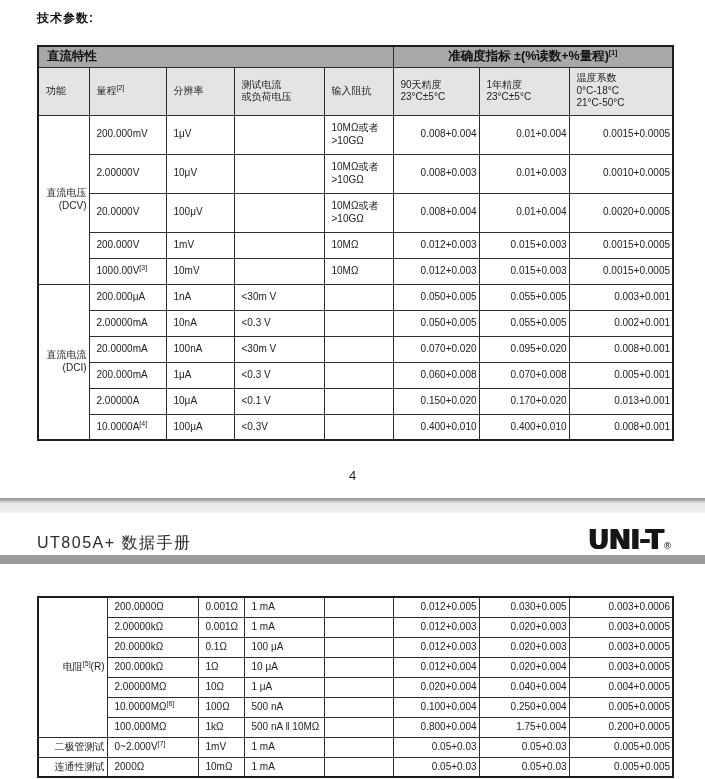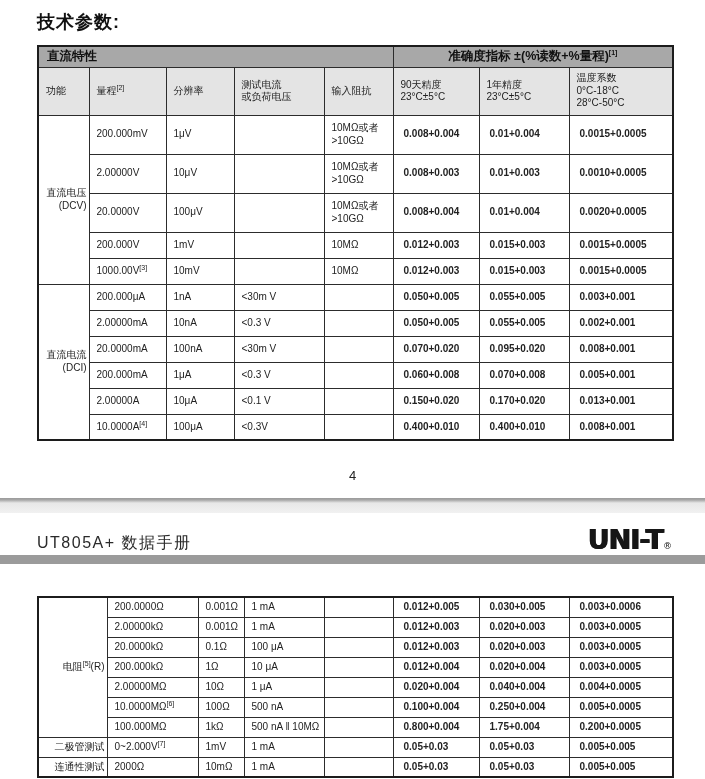--- a/index.html
+++ b/index.html
@@ -3,41 +3,41 @@
 <meta charset="utf-8">
 <style>
   html,body{margin:0;padding:0;}
   body{
     width:705px;height:779px;position:relative;background:#ffffff;
     font-family:"Liberation Sans","DejaVu Sans",sans-serif;color:#1a1a1a;
     overflow:hidden;
   }
   .page-title{
     position:absolute;left:37px;top:10px;
-    font-size:18px;font-weight:bold;letter-spacing:1px;color:#111;
+    font-size:12px;font-weight:bold;letter-spacing:1px;color:#111;
   }
   table{border-collapse:collapse;table-layout:fixed;position:absolute;background:#fff;}
   #table1{left:37px;top:45px;width:635px;border:2px solid #1c1c1c;}
   #table2{left:37px;top:596px;width:635px;border:2px solid #1c1c1c;}
   th,td{
     border:1px solid #2c2c2c;font-size:10px;font-weight:normal;
     vertical-align:middle;text-align:left;padding:2px 3px 2px 7px;
     white-space:pre-line;line-height:1.25;overflow:hidden;color:#222;
   }
   tr.band-row{height:16px;}
   tr.band-row th{background:#a8a8a8;font-weight:bold;font-size:12.5px;color:#111;}
   th.band-left{padding-left:8px;}
   th.band-right{text-align:center;padding-left:3px;}
   tr.head-row{height:48px;}
   tr.head-row th{background:#e4e4e4;font-size:10px;color:#222;}
   #table1 tbody tr{height:26px;}
   #table1 tbody tr.tall{height:39px;}
   #table2 tbody tr{height:20px;}
   td.cell-function{text-align:right;padding:2px 2px;}
-  td.cell-acc{text-align:left;padding:2px 10px;font-weight:bold;}
+  td.cell-acc{text-align:right;padding:2px 2px;}
   sup{font-size:7px;line-height:0;}
   .page-num{
     position:absolute;left:0;top:468px;width:705px;text-align:center;
     font-size:13px;color:#222;
   }
   .scan-band{
     position:absolute;left:0;top:498px;width:705px;height:15px;
     background:linear-gradient(180deg,#9a9a9a 0px,#a8a8a8 2px,#e7e7e7 5px,#f1f1f1 100%);
   }
   .doc-header{
@@ -83,21 +83,21 @@
         <th class="colhead">分辨率</th>
         <th class="colhead">测试电流
 或负荷电压</th>
         <th class="colhead">输入阻抗</th>
         <th class="colhead">90天精度
 23°C±5°C</th>
         <th class="colhead">1年精度
 23°C±5°C</th>
         <th class="colhead">温度系数
 0°C-18°C
-28°C-50°C</th>
+21°C-50°C</th>
       </tr>
     </thead>
   <tbody>
       <tr class="tall">
         <td class="cell-function" rowspan="5">直流电压
 (DCV)</td>
         <td>200.000mV</td>
         <td>1μV</td>
         <td></td>
         <td>10MΩ或者

